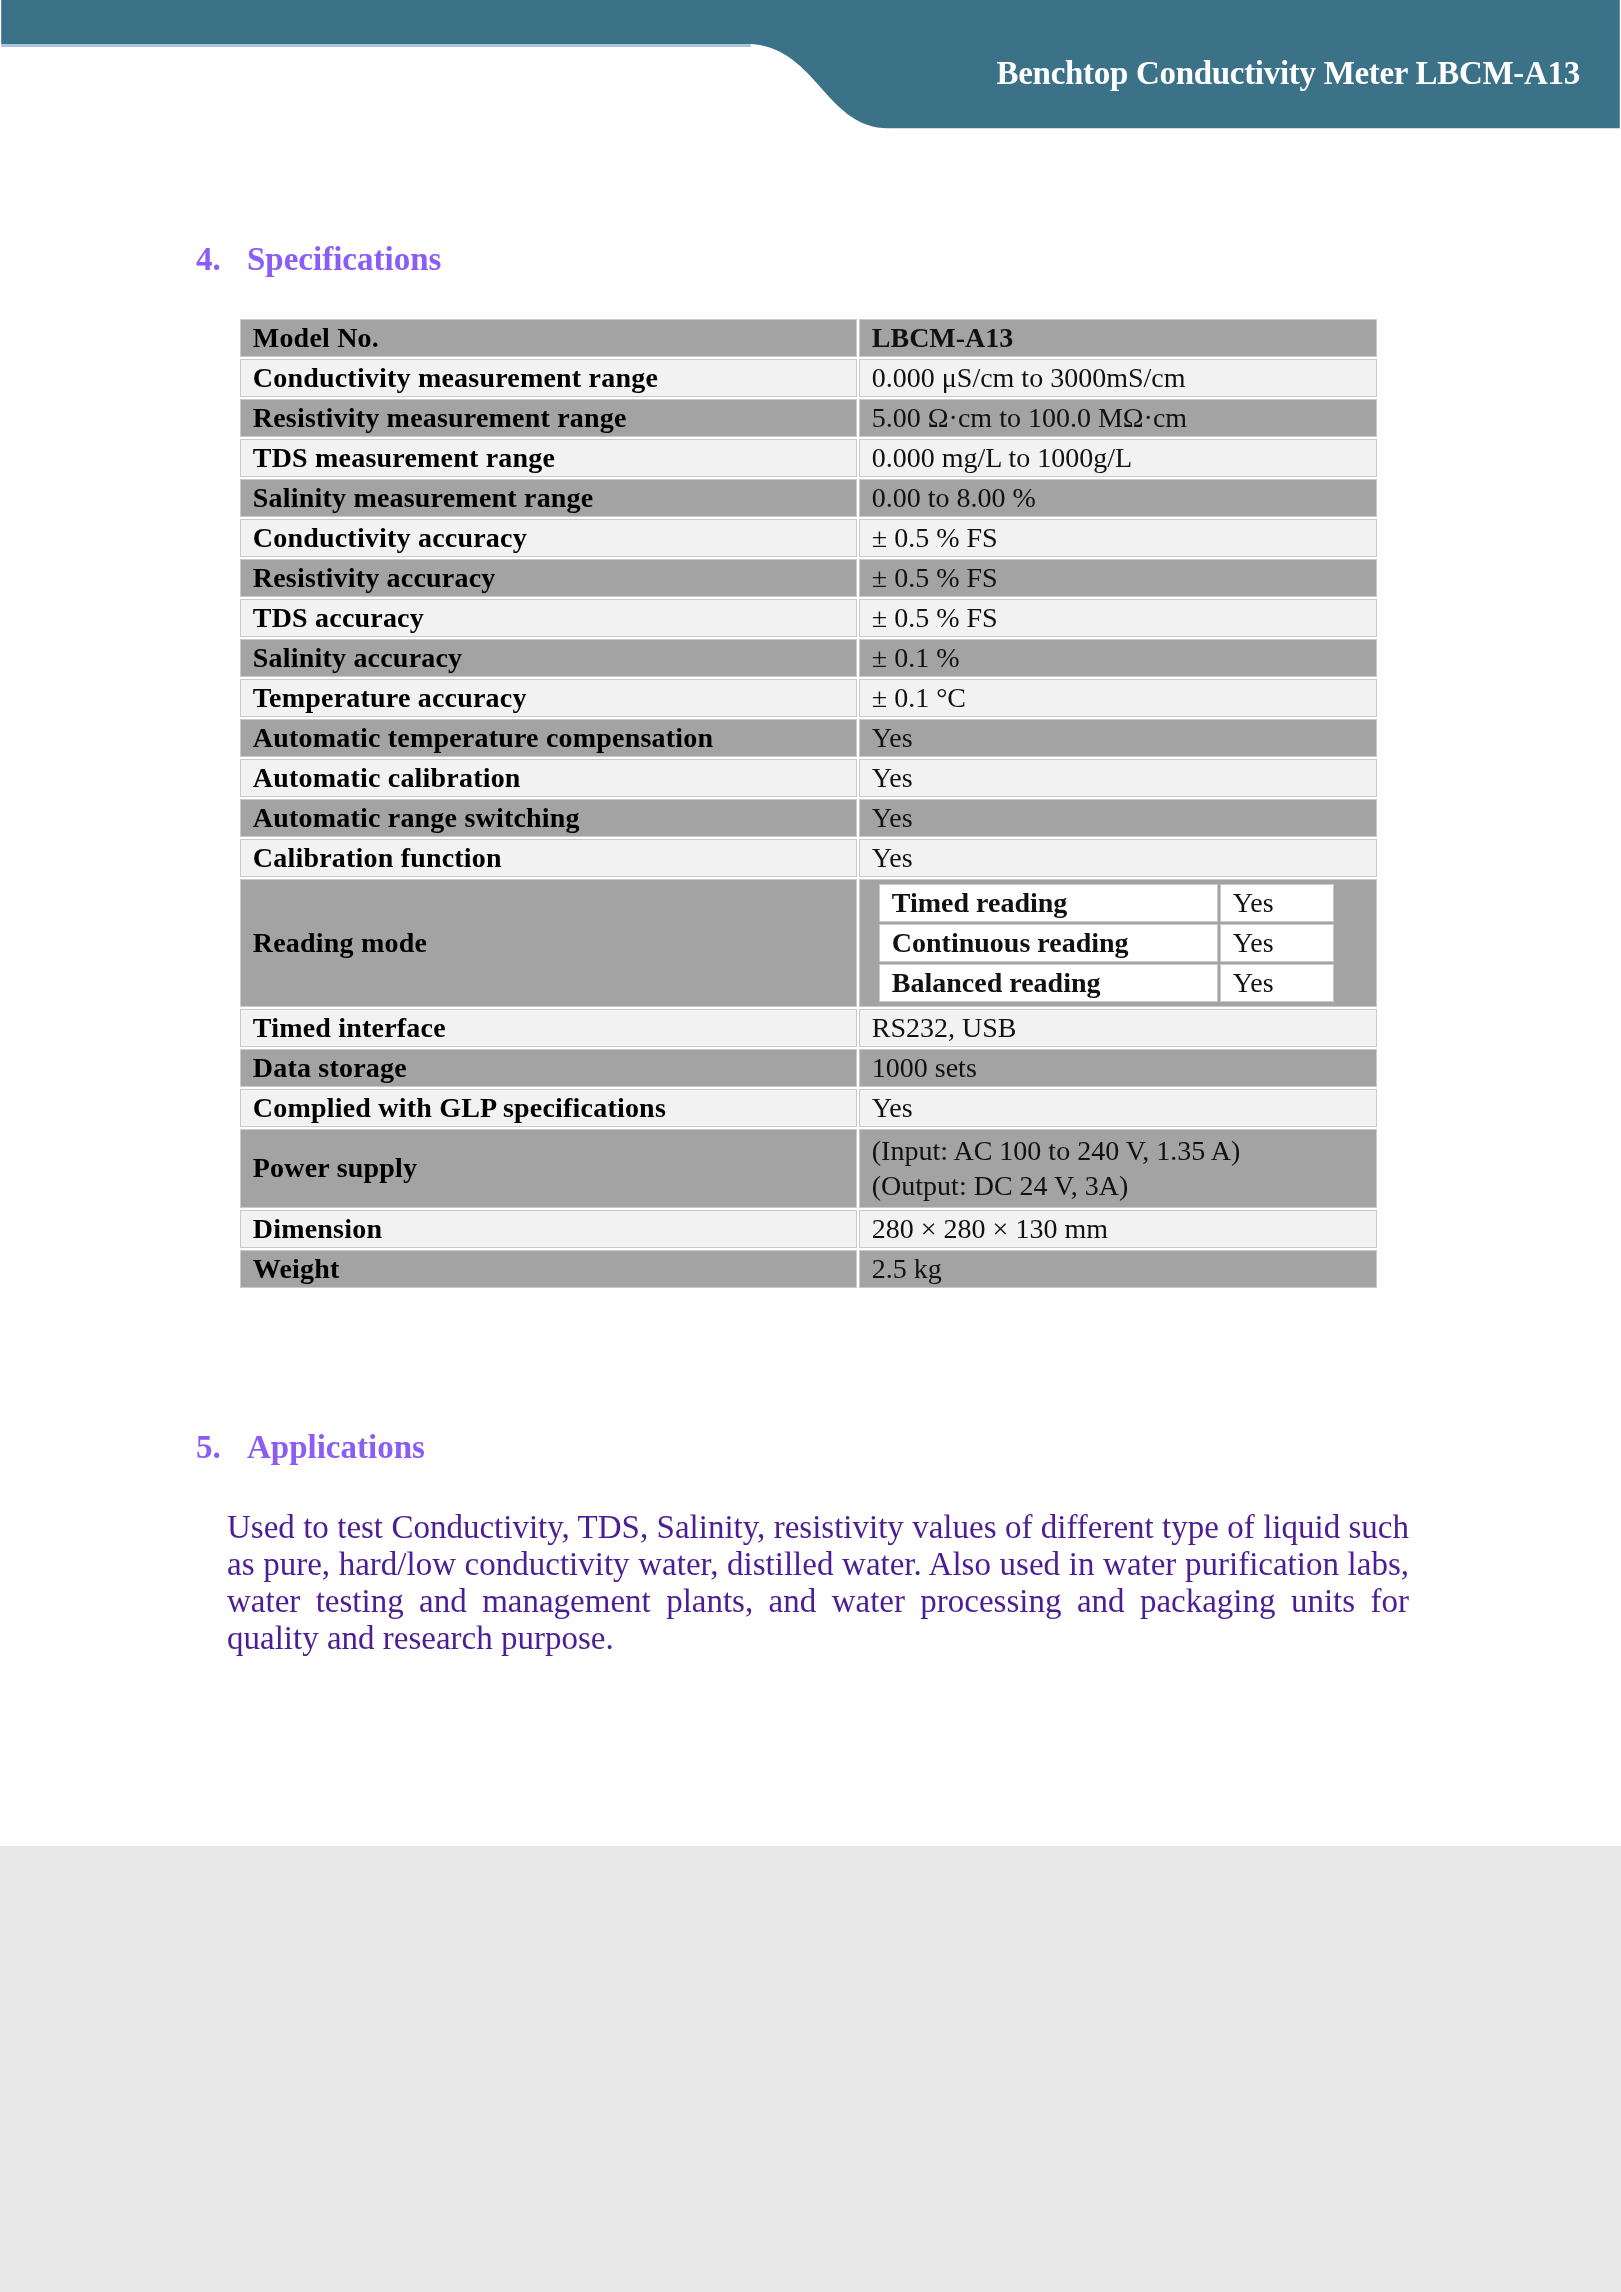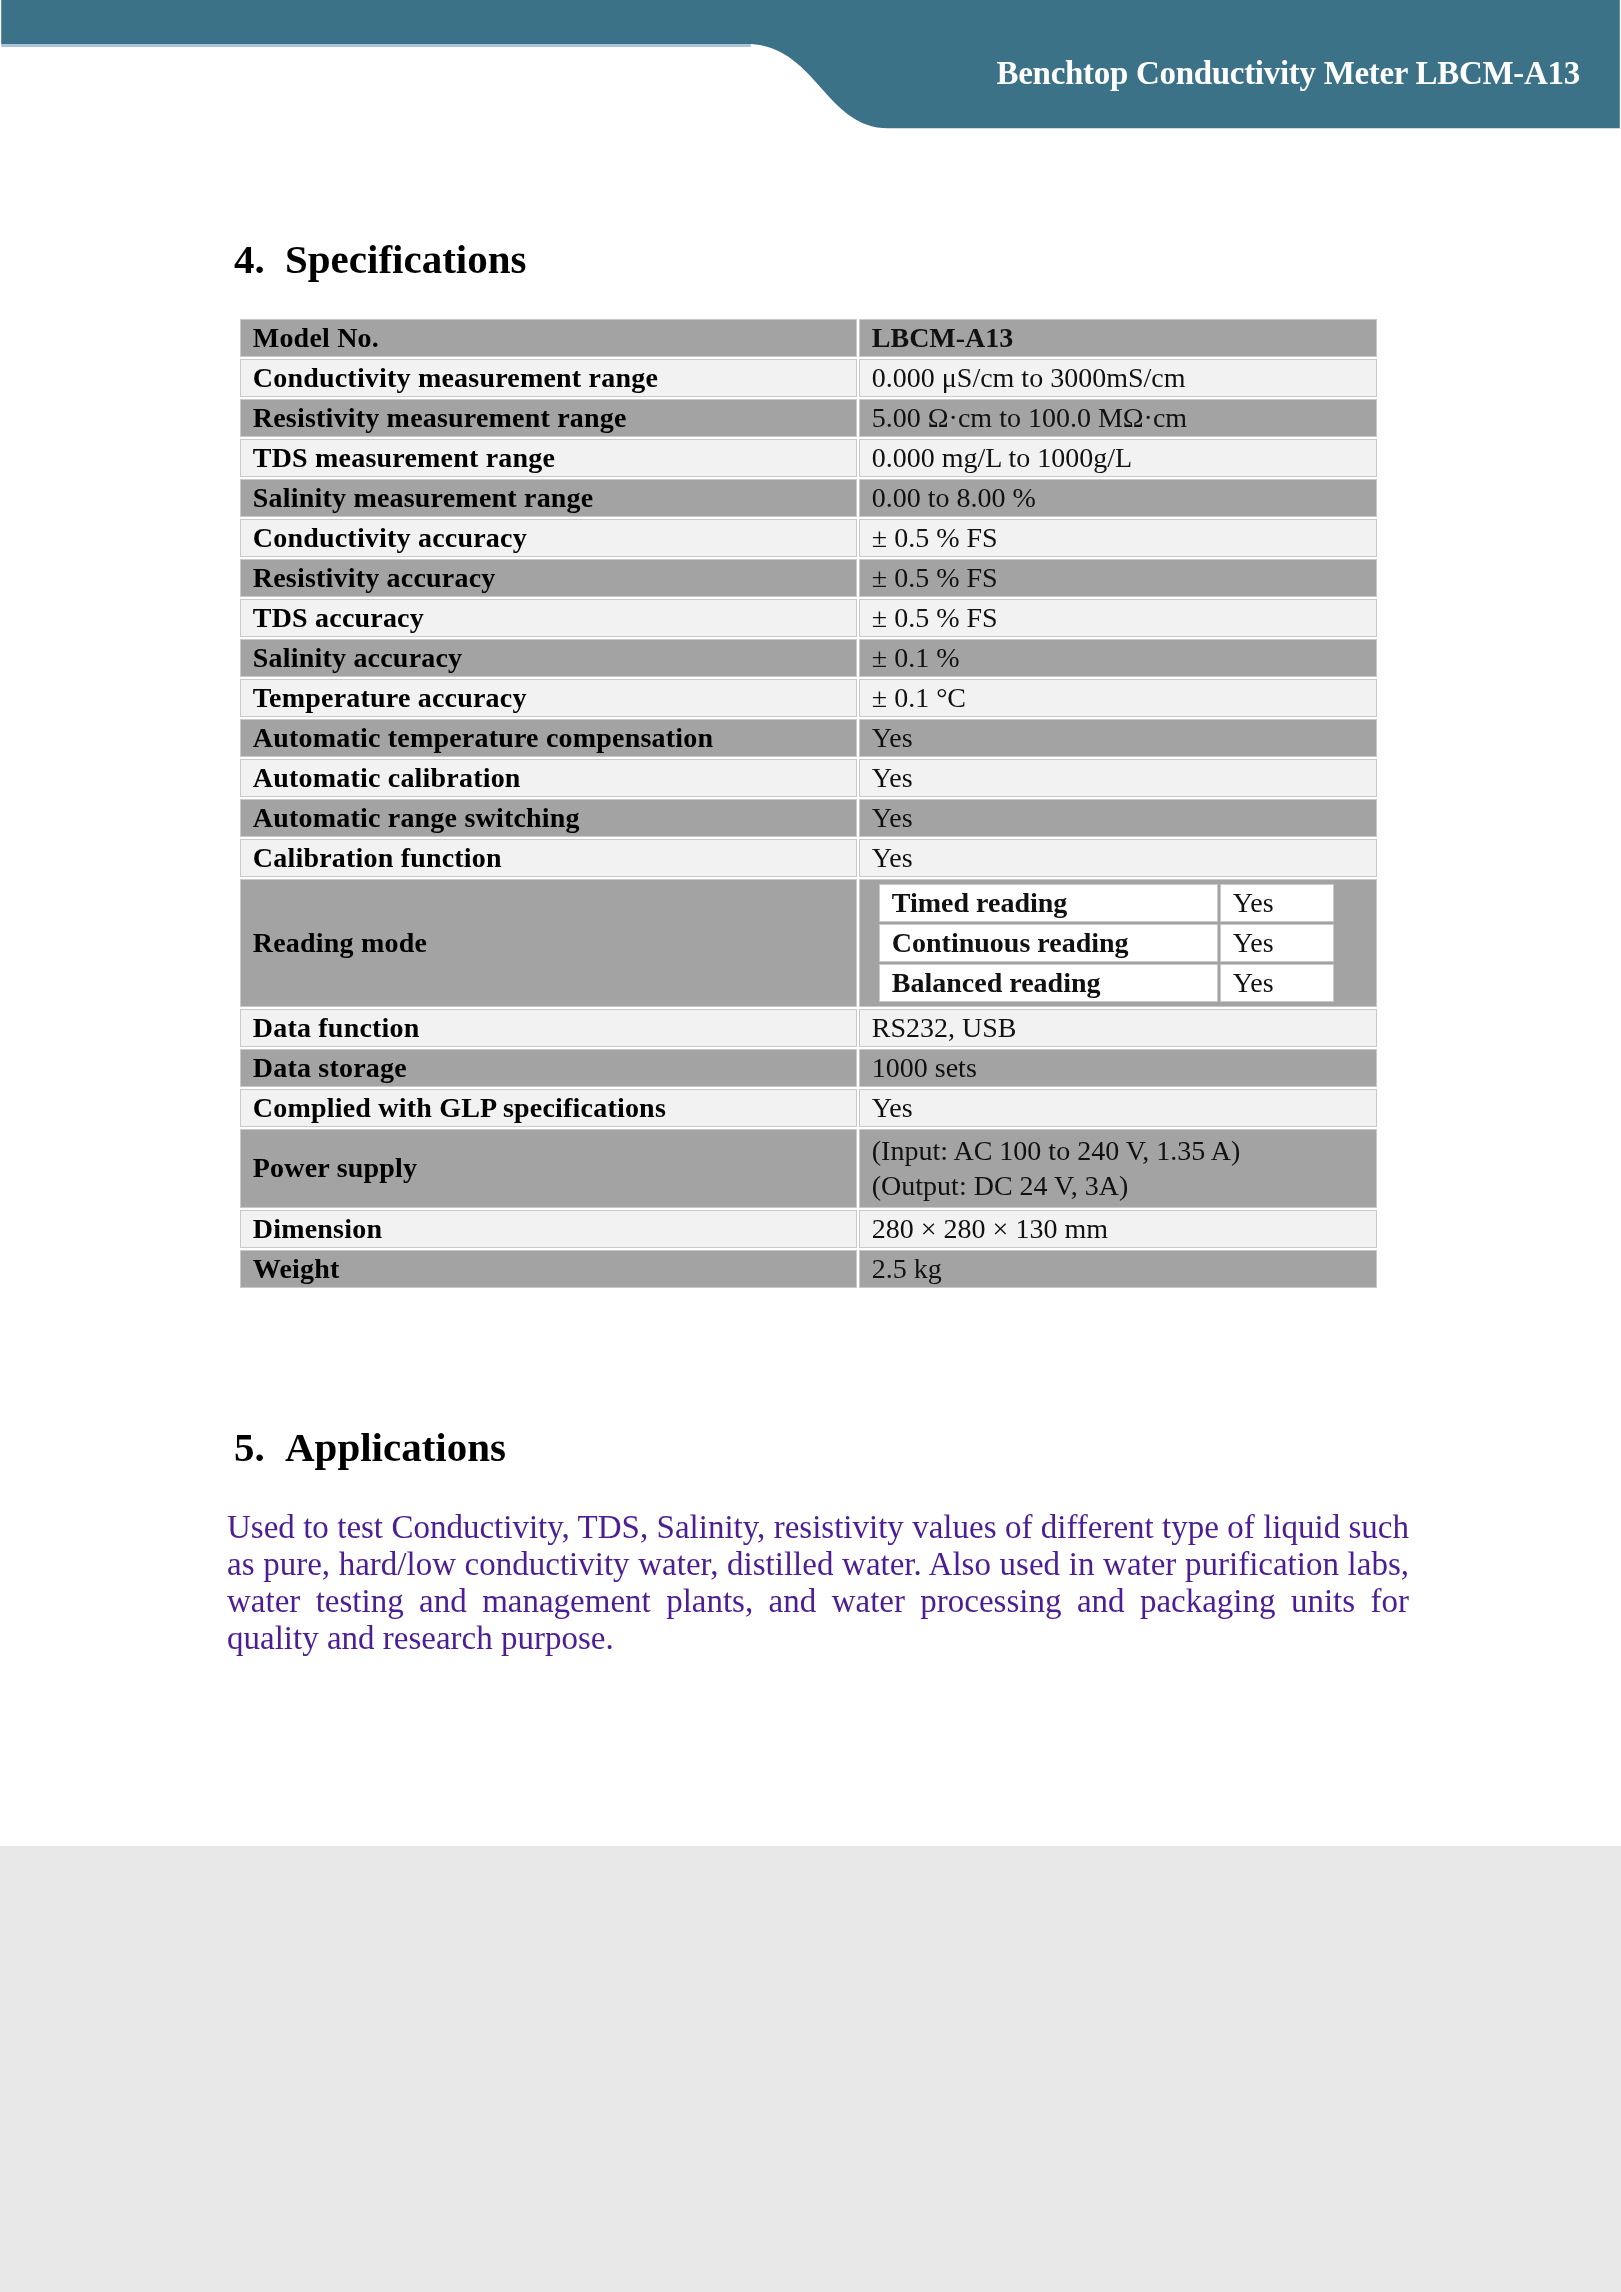--- a/index.html
+++ b/index.html
@@ -13,23 +13,22 @@
   
   #header-banner{position:absolute;left:0;top:0;width:1621px;height:137px;}
   #header-title{
     position:absolute;top:56px;right:41px;
     color:#ffffff;font-weight:bold;font-size:33px;line-height:35px;
     letter-spacing:-0.3px;white-space:nowrap;
   }
   
   .section-heading{
     position:absolute;left:196px;
-    color:#000000;font-weight:bold;font-size:41px;line-height:37px;
+    color:#8b5cf6;font-weight:bold;font-size:33px;line-height:37px;
     white-space:nowrap;
-    margin-left:38px;
   }
   #spec-heading{top:241px;}
   #app-heading{top:1429px;}
   .section-heading .num{display:inline-block;width:51px;}
   
   #spec-table{
     position:absolute;left:238px;top:317px;width:1141px;
     border-collapse:separate;border-spacing:2px;
     table-layout:fixed;
   }
@@ -172,21 +171,21 @@
                 </tr>
                 <tr>
                   <td class="sub-label">Balanced reading</td>
                   <td>Yes</td>
                 </tr>
               </tbody>
             </table>
           </td>
         </tr>
         <tr>
-          <td class="label">Data function</td>
+          <td class="label">Timed interface</td>
           <td>RS232, USB</td>
         </tr>
         <tr>
           <td class="label">Data storage</td>
           <td>1000 sets</td>
         </tr>
         <tr>
           <td class="label">Complied with GLP specifications</td>
           <td>Yes</td>
         </tr>

